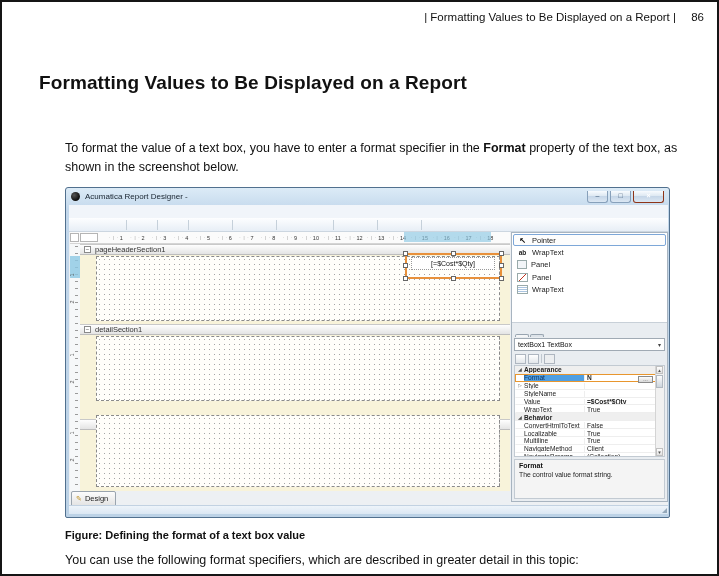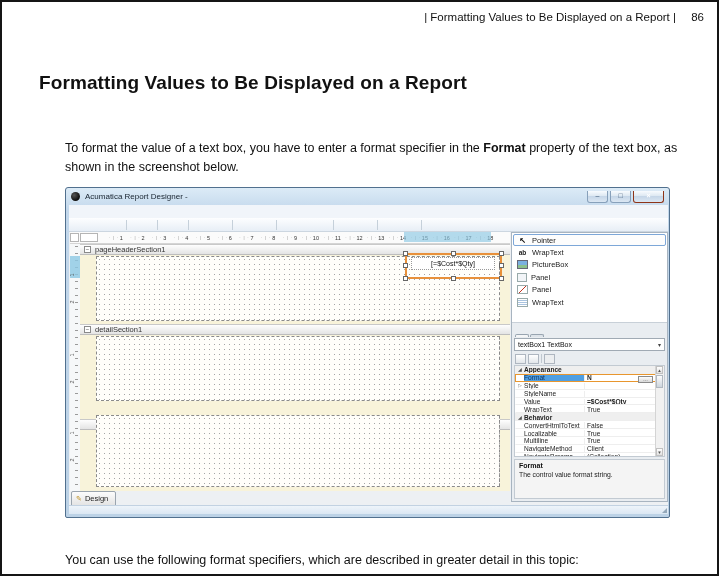--- a/index.html
+++ b/index.html
@@ -326,24 +326,20 @@
 
       <div class="tb-item selected">
             <span class="tb-ico ico-pointer">↖</span>
             <span>Pointer</span>
           </div>
           <div class="tb-item">
             <span class="tb-ico ico-ab">ab</span>
             <span>WrapText</span>
           </div>
           <div class="tb-item">
-            <span class="tb-ico ico-pic"></span>
-            <span>PictureBox</span>
-          </div>
-          <div class="tb-item">
             <span class="tb-ico ico-panel"></span>
             <span>Panel</span>
           </div>
           <div class="tb-item">
             <span class="tb-ico ico-chart"></span>
             <span>Panel</span>
           </div>
           <div class="tb-item">
             <span class="tb-ico ico-sub"></span>
             <span>WrapText</span>
@@ -460,14 +456,15 @@
 
     <div class="designtab">
       <span class="pencil">✎</span>
       <span>Design</span>
     </div>
     <div class="statusbar">
       <span class="grip"></span>
     </div>
   </div>
 
+  <div class="figcaption">Figure: Defining the format of a text box value</div>
   <p class="para" id="para3" style="margin:0">You can use the following format specifiers, which are described in greater detail in this topic:</p>
 </div>
 
 </body></html>

